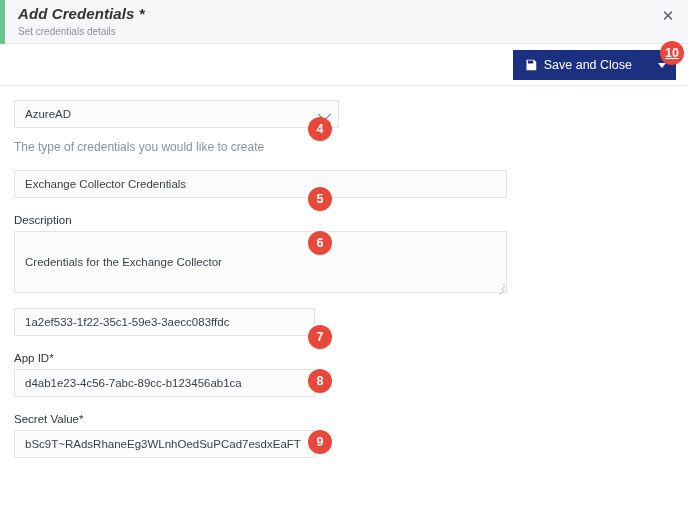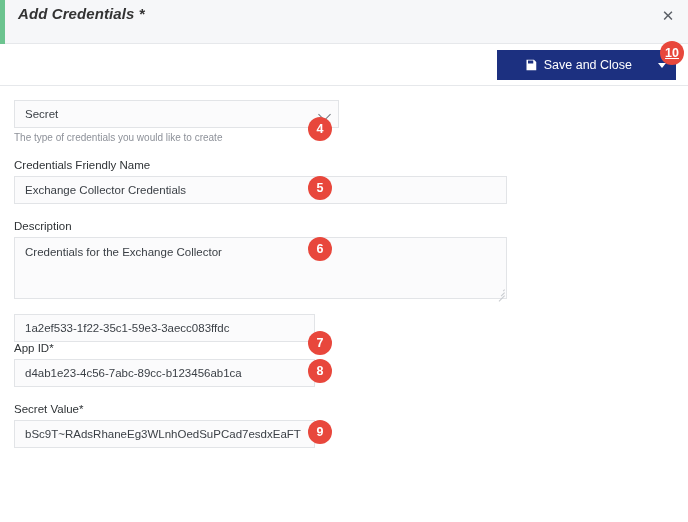--- a/index.html
+++ b/index.html
@@ -76,21 +76,21 @@
     position: absolute;
     right: 12px;
     top: 6px;
   }
   .save-btn {
     display: flex;
     align-items: center;
     background: #1c3080;
     color: #ffffff;
     height: 30px;
-    padding: 0 10px 0 28px;
+    padding: 0 10px 0 12px;
     border: none;
     font-size: 12.5px;
     font-family: "Liberation Sans", sans-serif;
     cursor: pointer;
     white-space: nowrap;
   }
   .save-icon {
     width: 12px;
     height: 12px;
     margin-right: 7px;
@@ -148,31 +148,31 @@
     right: 9px;
     top: 9px;
     width: 9px;
     height: 9px;
     border-right: 1.6px solid #6d737a;
     border-bottom: 1.6px solid #6d737a;
     transform: rotate(45deg);
     box-sizing: border-box;
   }
   .helper-text {
-    font-size: 10px;
+    font-size: 12px;
     color: #8d9199;
-    margin-top: 4px;
+    margin-top: 12px;
     display: block;
   }
   .wide { width: 493px; }
   .mid  { width: 301px; }
   .textarea-ctrl {
     height: 62px;
     line-height: 16px;
-    padding-top: 6px;
+    padding-top: 22px;
     resize: none;
     overflow: hidden;
   }
   .resize-grip {
     position: absolute;
     right: 2px;
     bottom: 2px;
     width: 9px;
     height: 9px;
     cursor: nwse-resize;
@@ -204,20 +204,21 @@
     z-index: 5;
   }
 </style>
 </head>
 <body>
 
 <div class="panel-header">
   <div class="accent-bar"></div>
   <div class="header-text">
     <div class="panel-title">Add Credentials *</div>
+    <div class="panel-subtitle">Set credentials details</div>
   </div>
   <div class="close-icon">✕</div>
 </div>
 
 <div class="toolbar">
   <div class="save-btn-wrap">
     <div class="badge" style="right:-8px; top:-9px;text-decoration:underline;">10</div>
     <button class="save-btn">
       <svg class="save-icon" viewBox="0 0 16 16">
         <path fill="#ffffff" d="M2 1h10l3 3v11H2V1zm2 1v4h7V2H4zm1 7h6v5H5V9z"></path>
@@ -225,29 +226,28 @@
       <span class="save-label">Save and Close</span>
       <span class="caret-down"></span>
     </button>
   </div>
 </div>
 
 <div class="form-body">
 
   <div class="field">
     <div class="control select-ctrl">
-      <div class="select-value">Secret</div>
+      <div class="select-value">AzureAD</div>
       <span class="select-chevron"></span>
     </div>
     <div class="badge" style="left:294px; top:17px;">4</div>
     <span class="helper-text">The type of credentials you would like to create</span>
   </div>
 
   <div class="field" style="margin-top:16px;">
-    <span class="field-label">Credentials Friendly Name</span>
     <input class="control wide" type="text" value="Exchange Collector Credentials" style="">
     <div class="badge" style="left:294px; top:17px;">5</div>
   </div>
 
   <div class="field" style="margin-top:16px;">
     <span class="field-label">Description</span>
     <div style="position:relative; width:493px;">
       <textarea class="control wide textarea-ctrl" style="">Credentials for the Exchange Collector</textarea>
       <span class="resize-grip">
           <i></i>
@@ -256,21 +256,21 @@
         </span>
     </div>
     <div class="badge" style="left:294px; top:17px;">6</div>
   </div>
 
   <div class="field" style="margin-top:15px;">
     <input class="control mid" type="text" value="1a2ef533-1f22-35c1-59e3-3aecc083ffdc" style="">
     <div class="badge" style="left:294px; top:17px;">7</div>
   </div>
 
-  <div class="field" style="">
+  <div class="field" style="margin-top:16px;">
     <span class="field-label">App ID*</span>
     <input class="control mid" type="text" value="d4ab1e23-4c56-7abc-89cc-b123456ab1ca" style="">
     <div class="badge" style="left:294px; top:17px;">8</div>
   </div>
 
   <div class="field" style="margin-top:16px;">
     <span class="field-label">Secret Value*</span>
     <input class="control mid" type="text" value="bSc9T~RAdsRhaneEg3WLnhOedSuPCad7esdxEaFT" style="">
     <div class="badge" style="left:294px; top:17px;">9</div>
   </div>

